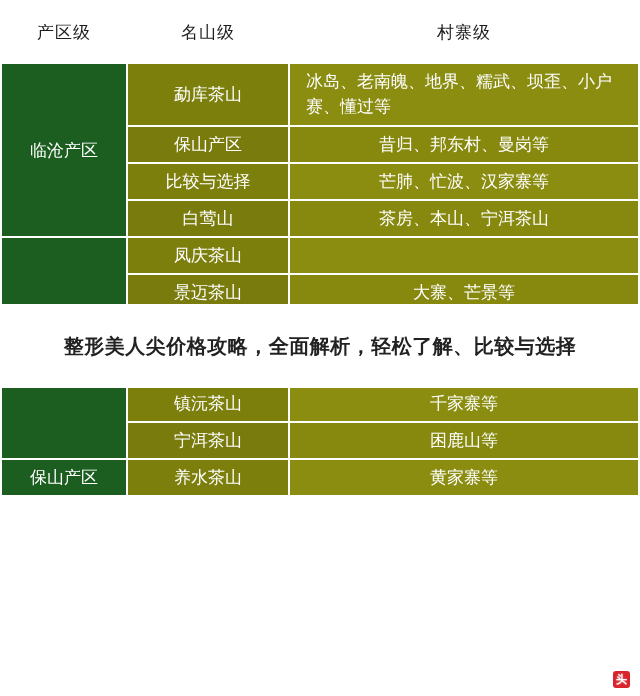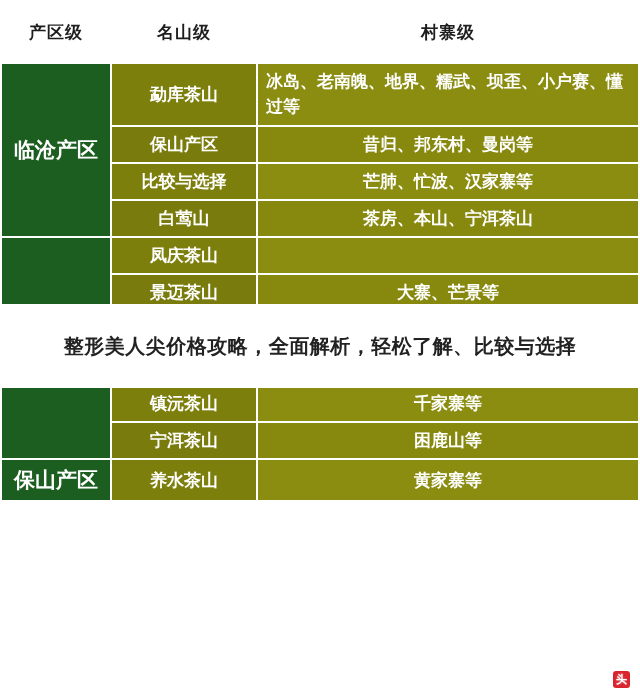--- a/index.html
+++ b/index.html
@@ -26,44 +26,44 @@
     top: 0;
     left: 0;
     width: 640px;
     border-collapse: collapse;
     table-layout: fixed;
   }
   .tbl td, .tbl th {
     border: 2px solid #ffffff;
     text-align: center;
     vertical-align: middle;
-    font-weight: bold;
+    font-weight: normal;
     color: #ffffff;
     font-size: 17px;
     letter-spacing: 1px;
-    padding: 6px 8px;
+    padding: 6px 16px;
   }
   
   .hdr td {
     background: #ffffff;
     color: #1d1d1d;
     font-size: 17px;
     border: 2px solid #ffffff;
     border-bottom: 2px solid #ffffff;
     height: 48px;
   }
   .hdr td.c1 { width: 92px; }
   .hdr td.c2 { width: 128px; }
   .hdr td.c3 { }
 
   
   td.col-region {
     background: #1b5e20;
     width: 92px;
-    font-size: 21px;
+    font-size: 17px;
     letter-spacing: 0;
   }
   td.col-mount {
     background: #7b7d0c;
     width: 128px;
     font-size: 17px;
     letter-spacing: 0;
   }
   td.col-vill {
     background: #8a8c10;

